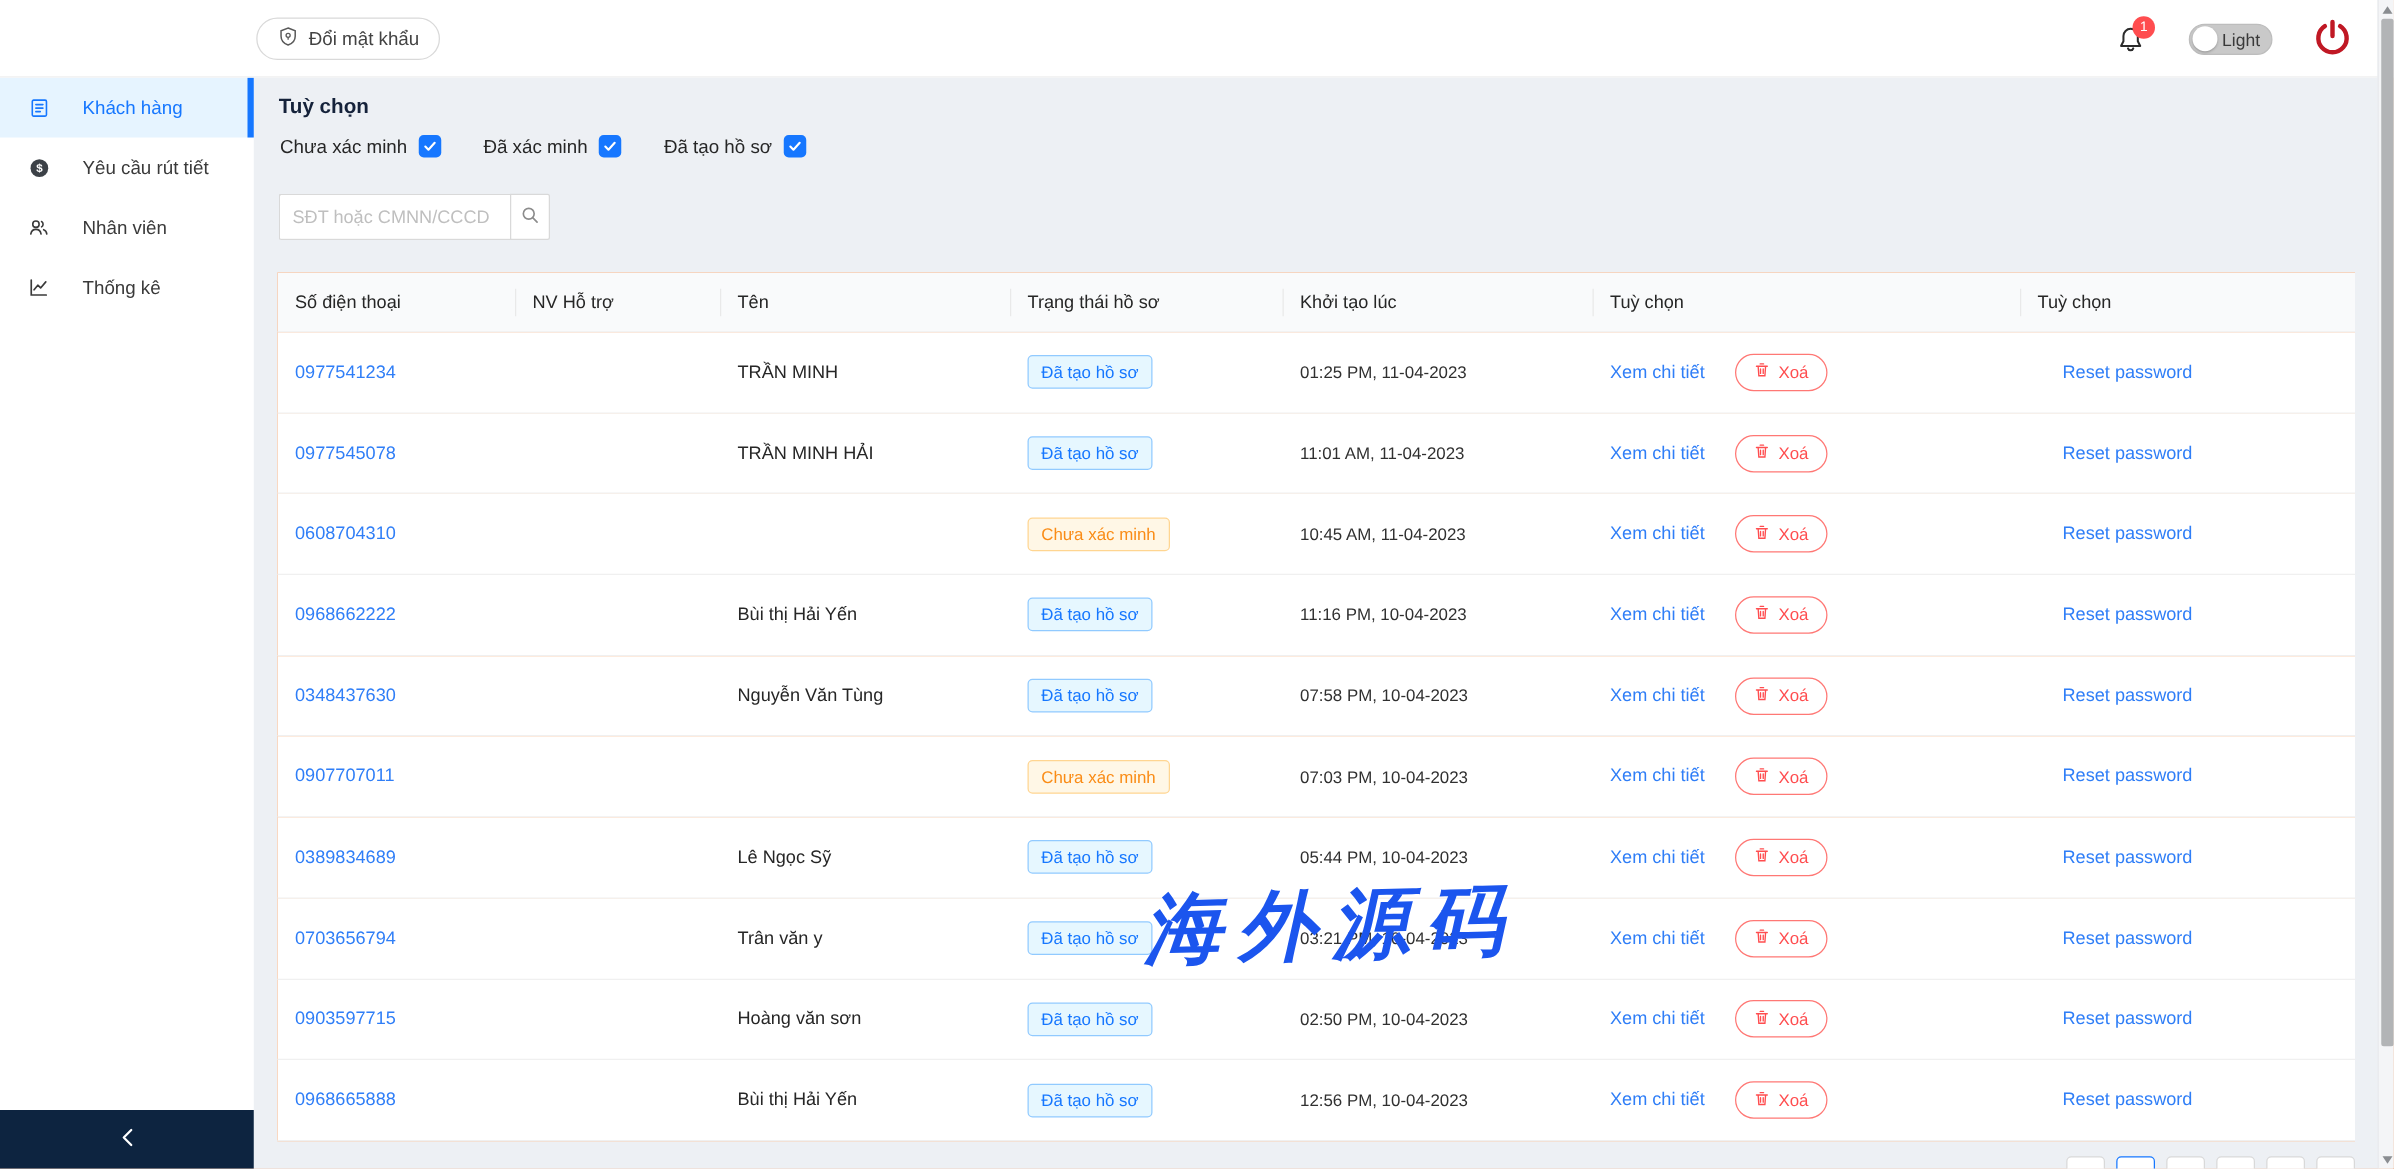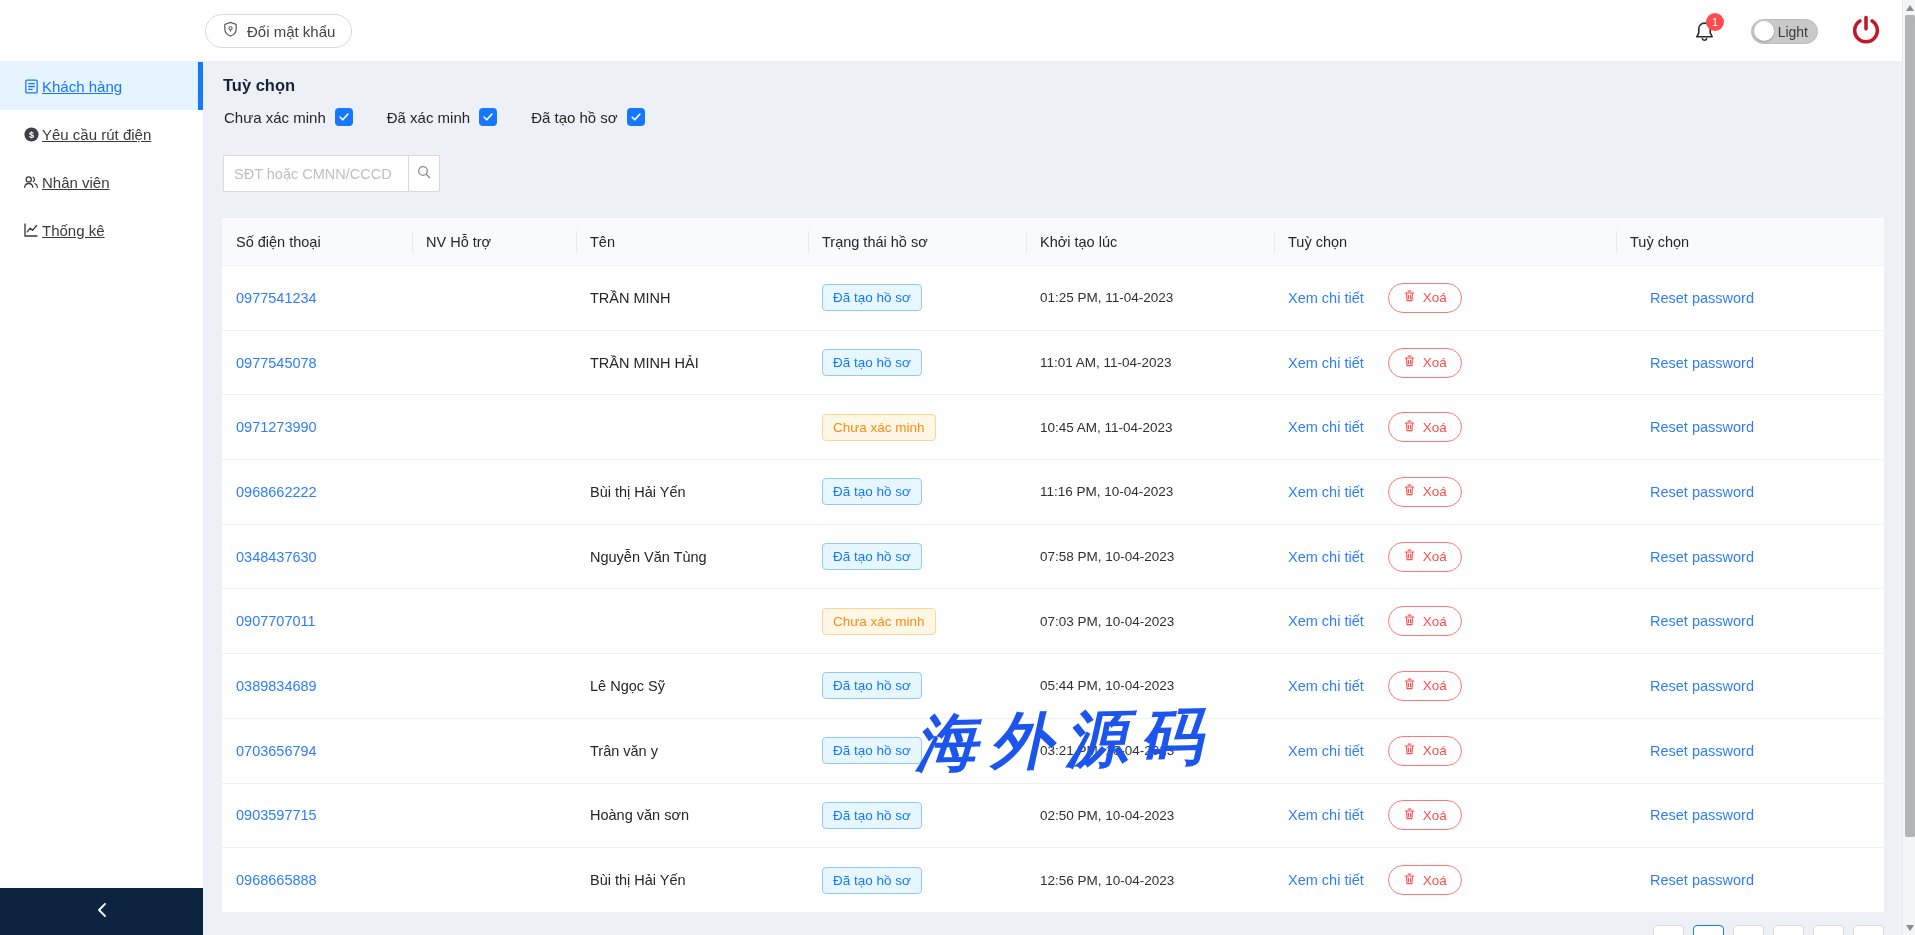--- a/index.html
+++ b/index.html
@@ -17,22 +17,22 @@
   .bell-wrap svg { position:absolute; left:0; top:4px; }
   .nbadge { position:absolute; left:13px; top:-3px; min-width:18px; height:18px; border-radius:9px; background:#ff4d4f;
             color:#fff; font-size:11px; line-height:18px; text-align:center; padding:0 4px; }
   .toggle { position:relative; width:67px; height:25px; border-radius:13px; background:#c9c9c9; border:1px solid #bdbdbd; cursor:pointer; }
   .knob { position:absolute; left:2px; top:1.5px; width:20px; height:20px; border-radius:50%; background:#fff; box-shadow:0 1px 2px rgba(0,0,0,.25); }
   .toggle-label { position:absolute; right:9px; top:4px; font-size:14px; color:#3a3a3a; }
   .power-btn { background:none; border:none; cursor:pointer; width:36px; height:36px; padding:0; }
 
   
   .sidebar { position:absolute; left:0; top:62px; width:203px; height:826px; background:#fff; z-index:2; }
-  .side-item { position:relative; height:48px; display:flex; align-items:center; padding-left:22px; gap:2px;
-               font-size:15px; color:#3a3a3a; cursor:pointer;text-decoration:underline; }
+  .side-item { position:relative; height:48px; display:flex; align-items:center; padding-left:22px; gap:26px;
+               font-size:15px; color:#3a3a3a; cursor:pointer; }
   .side-item .sicon { width:18px; height:18px; display:flex; align-items:center; justify-content:center; }
   .side-item.active { background:#e6f4ff; color:#1677ff; }
   .side-item.active::after { content:""; position:absolute; right:0; top:0; width:5px; height:100%; background:#1677ff; }
   .collapse-bar { position:absolute; left:0; top:888px; width:203px; height:47px; background:#0d2440; display:flex;
                   align-items:center; justify-content:center; cursor:pointer; z-index:2; }
 
   
   .main { position:absolute; left:203px; top:62px; width:1699px; height:873px; background:#edf0f4; overflow:hidden; }
   .filters-title { position:absolute; left:20px; top:14px; font-size:16.5px; font-weight:bold; color:#15223a; }
   .checkbox-row { position:absolute; left:21px; top:46px; display:flex; gap:34px; }
@@ -131,21 +131,21 @@
         </span>
         <span>Khách hàng</span>
       </div>
       <div class="side-item">
         <span class="sicon">
           <svg width="17" height="17" viewBox="0 0 24 24">
             <circle cx="12" cy="12" r="10" fill="#3c4147"></circle>
             <text x="12" y="16.5" text-anchor="middle" font-size="13" font-weight="bold" fill="#fff" font-family="sans-serif">$</text>
           </svg>
         </span>
-        <span>Yêu cầu rút điện</span>
+        <span>Yêu cầu rút tiết</span>
       </div>
       <div class="side-item">
         <span class="sicon">
           <svg width="18" height="18" viewBox="0 0 24 24">
             <circle cx="9" cy="8.5" r="3.4" fill="none" stroke="currentColor" stroke-width="1.7"></circle>
             <path d="M3.5 19c.6-3.3 2.8-5 5.5-5s4.9 1.7 5.5 5" fill="none" stroke="currentColor" stroke-width="1.7" stroke-linecap="round"></path>
             <path d="M15 5.6a3.4 3.4 0 0 1 0 5.8M17.2 14.3c2 .6 3.1 2.2 3.4 4.7" fill="none" stroke="currentColor" stroke-width="1.7" stroke-linecap="round"></path>
           </svg>
         </span>
         <span>Nhân viên</span>
@@ -273,21 +273,21 @@
                   </svg></span>
                 <span>Xoá</span>
               </button>
             </div>
             <div class="td c6 reset-cell">
               <a class="link">Reset password</a>
             </div>
           </div>
           <div class="tr">
             <div class="td c0">
-              <a class="link">0971273990</a>
+              <a class="link">0608704310</a>
             </div>
             <div class="td c1">
               <span></span>
             </div>
             <div class="td c2">
               <span></span>
             </div>
             <div class="td c3">
               <span class="badge" style="background: rgb(255, 247, 230); border-color: rgb(255, 213, 145); color: rgb(250, 140, 22);">Chưa xác minh</span>
             </div>

